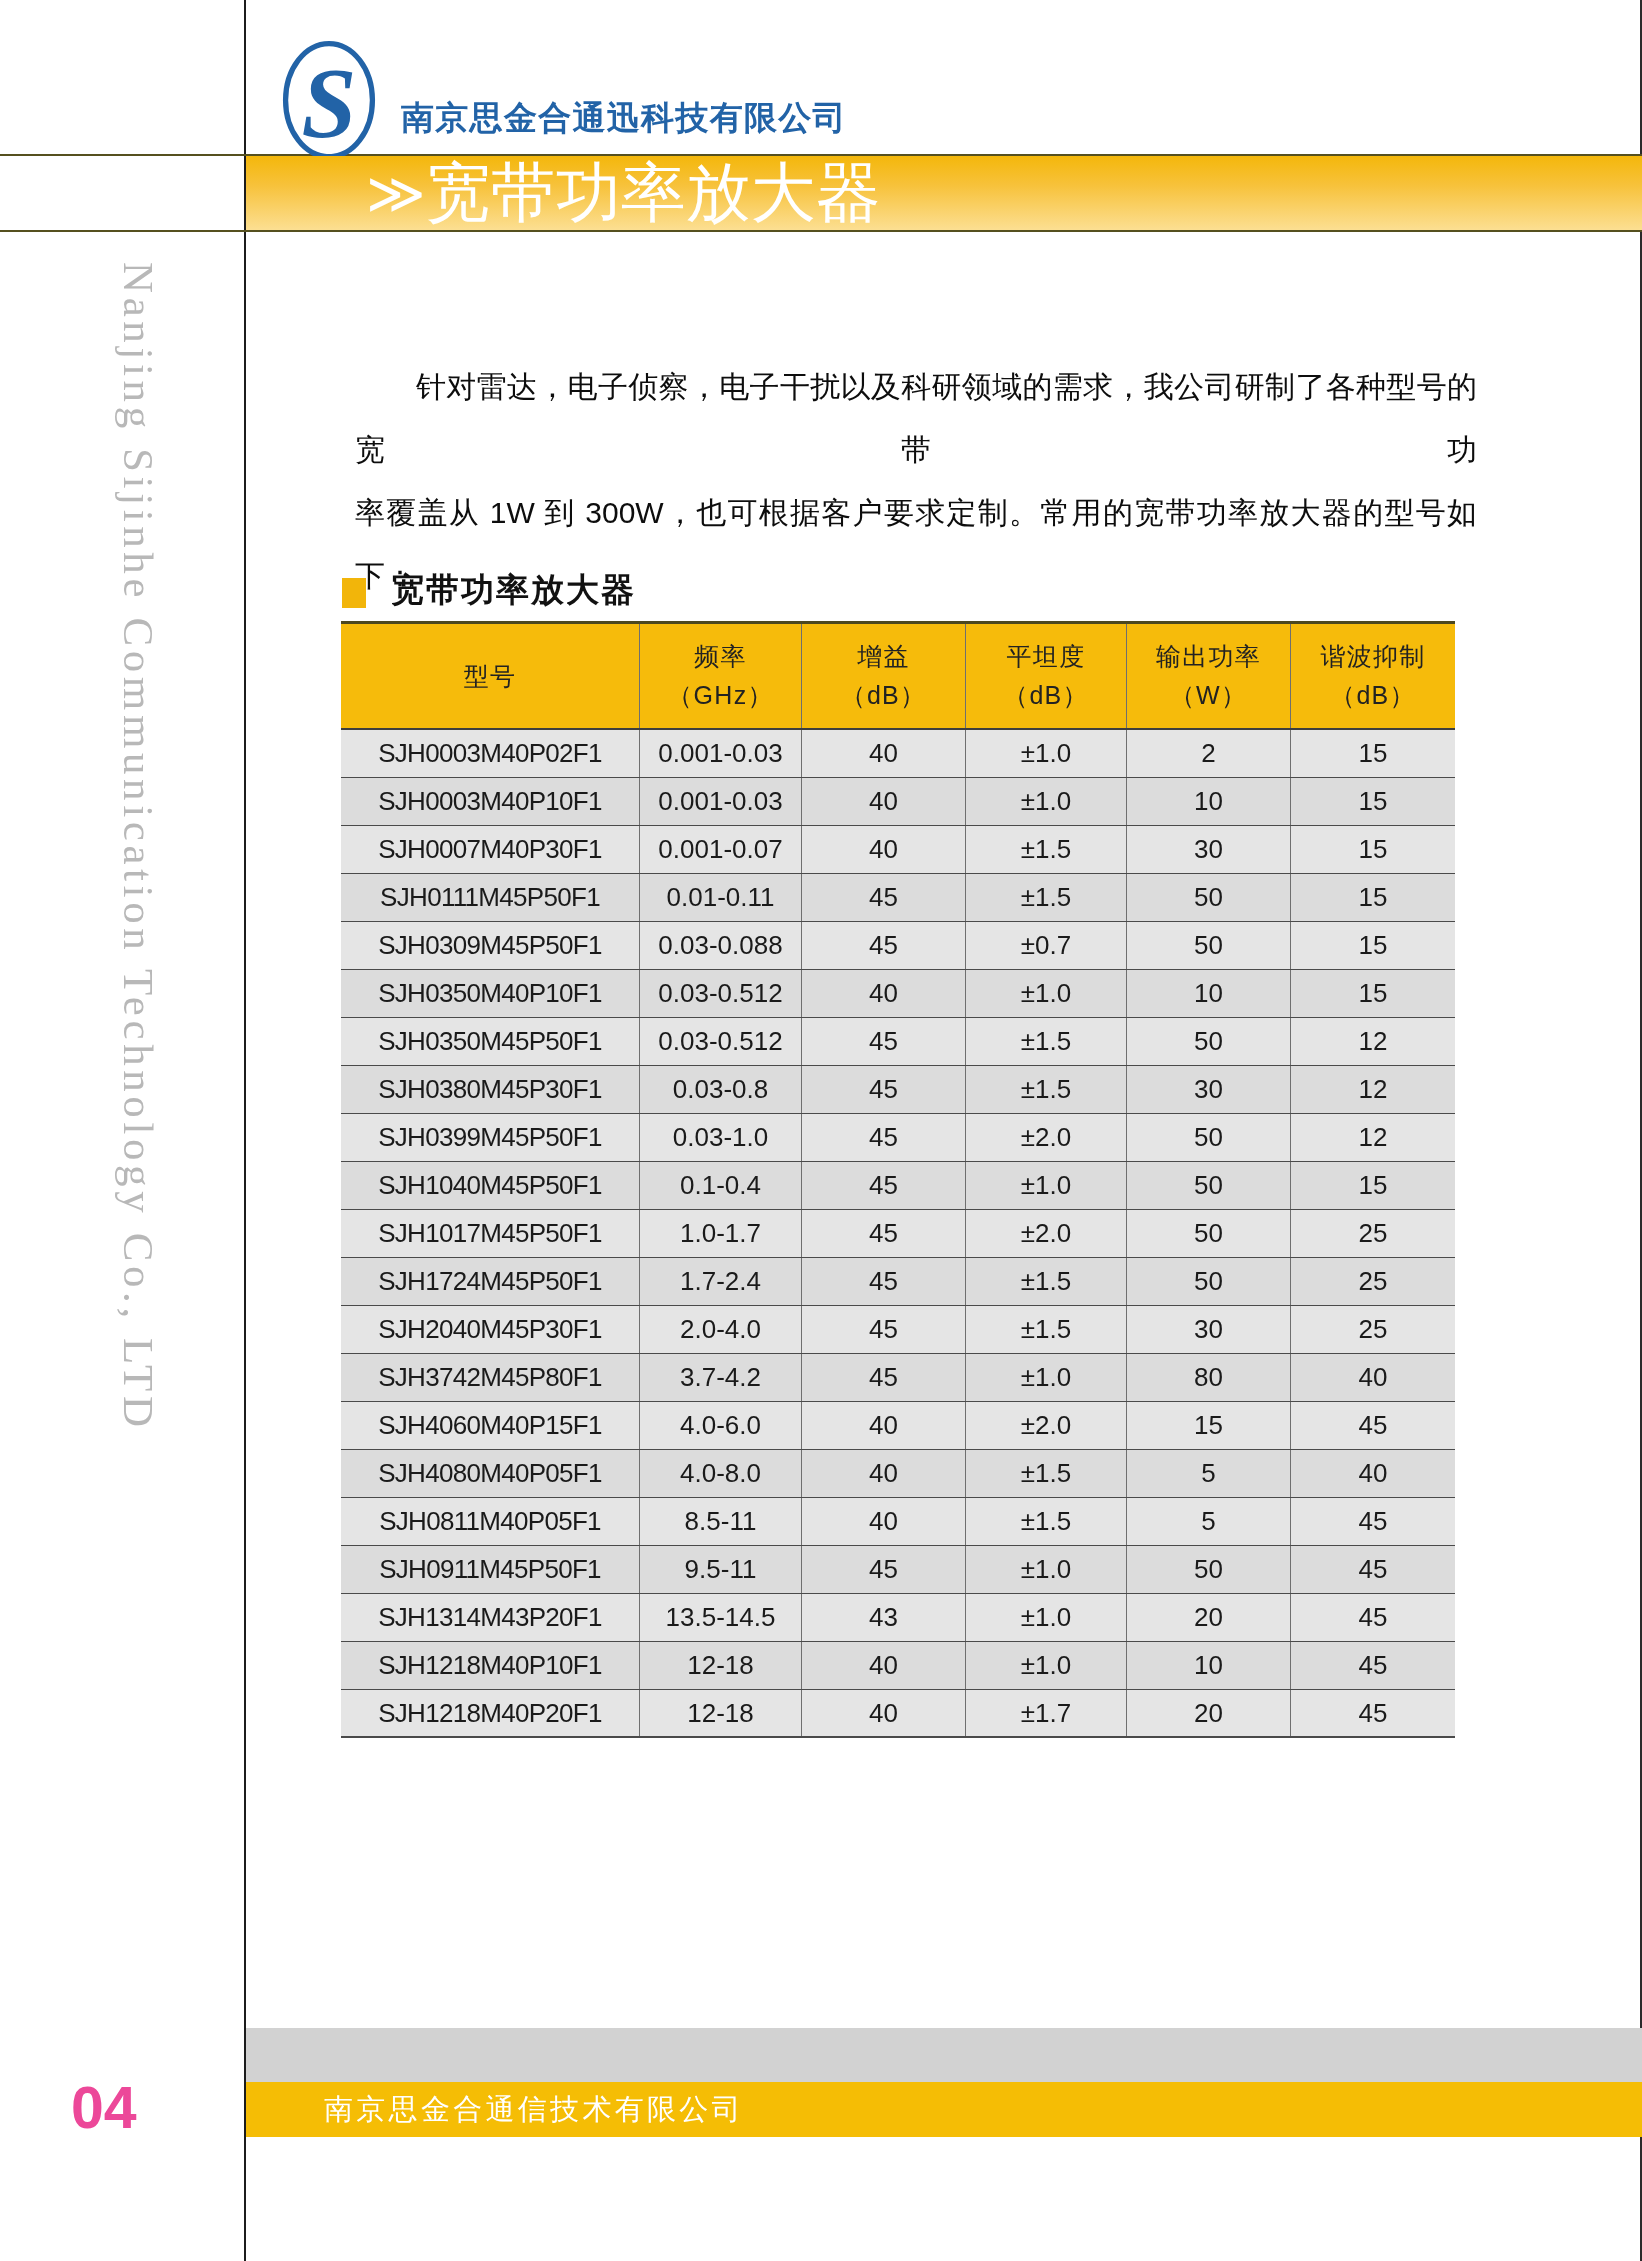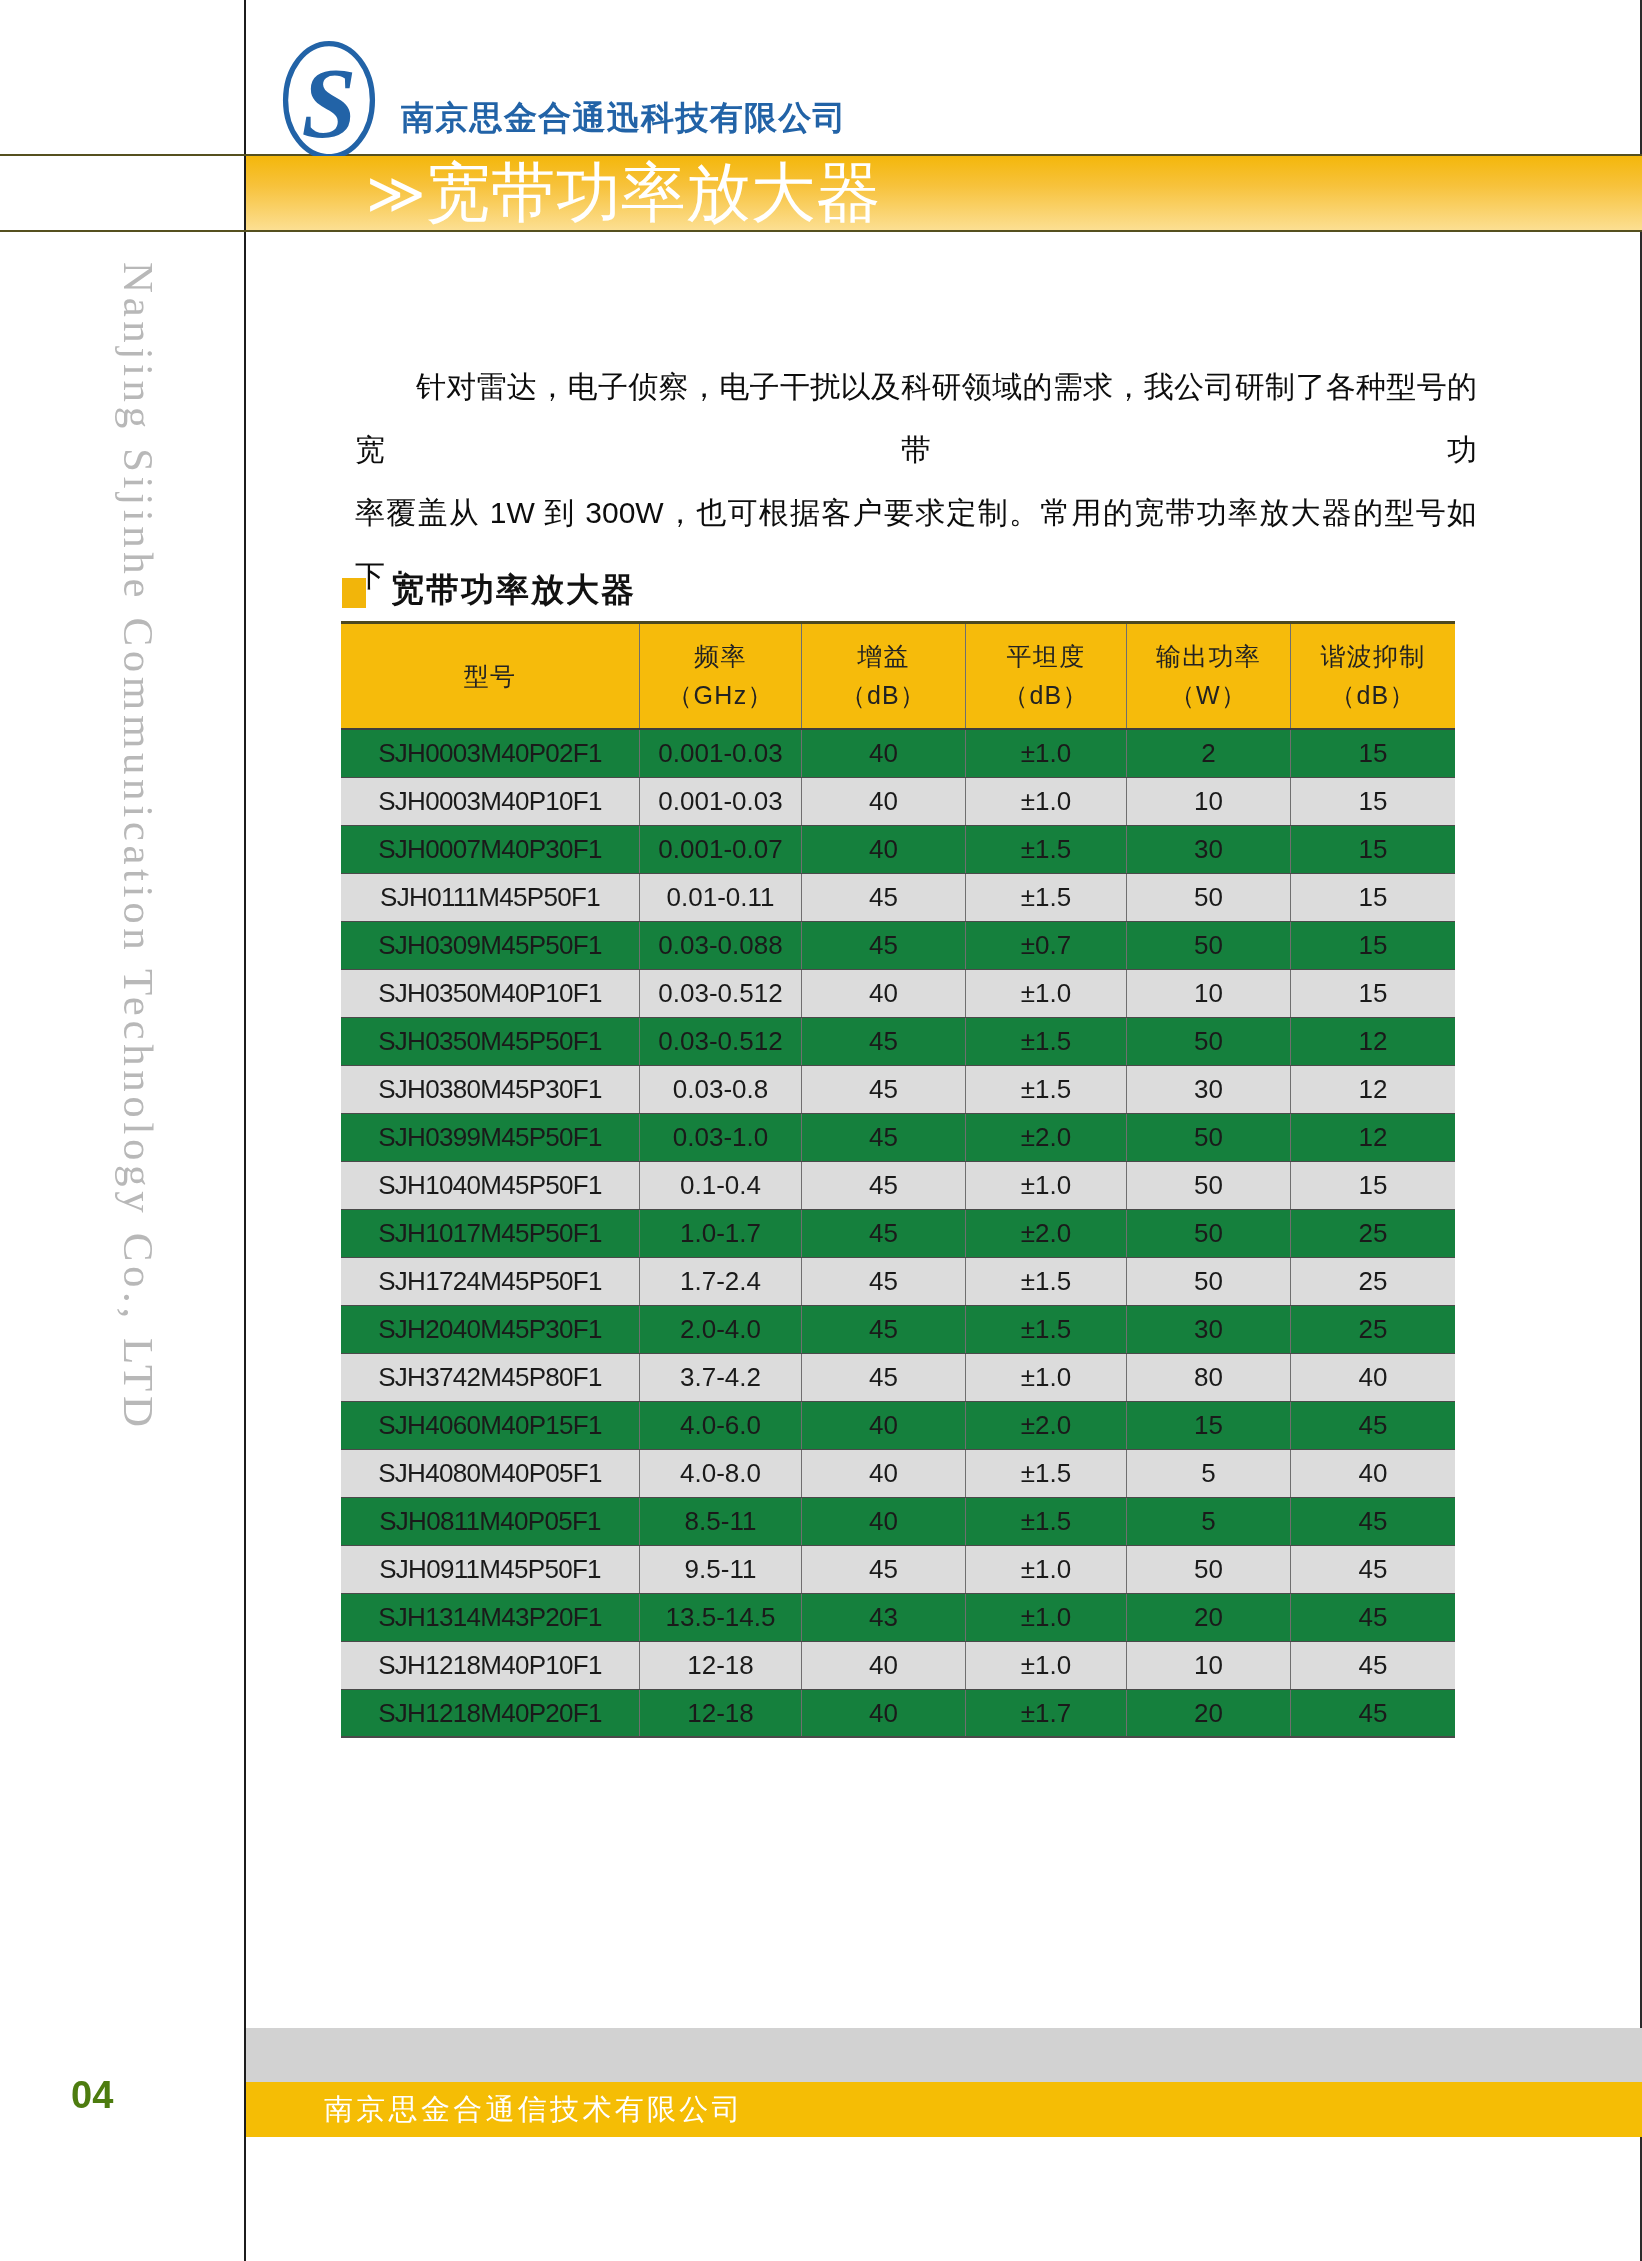--- a/index.html
+++ b/index.html
@@ -54,32 +54,32 @@
   .section-bullet{position:absolute;left:342px;top:578px;width:24px;height:30px;background:#f2b50a;}
   .section-title{position:absolute;left:391px;top:568px;font-size:33px;font-weight:bold;color:#111;letter-spacing:2px;}
 
   
   .spec-table{position:absolute;left:341px;top:621px;width:1114px;border-top:3.3px solid #4c4820;}
   .thead-row,.trow{display:grid;grid-template-columns:299px 162px 164px 161px 164px 164px;}
   .thead-row{height:104px;background:#f6bb0b;border-bottom:2px solid #3e3e3e;}
   .th{display:flex;flex-direction:column;justify-content:center;align-items:center;
       font-size:25px;color:#222;line-height:1.55;letter-spacing:1.3px;}
   .th:not(:last-child),.td:not(:last-child){border-right:1.3px solid #6f6f6f;}
-  .trow{height:48px;box-sizing:border-box;border-bottom:1.3px solid #4a4a4a;background:#15803d;}
+  .trow{height:48px;box-sizing:border-box;border-bottom:1.3px solid #4a4a4a;background:#e5e5e5;}
   .trow:nth-child(even){background:#dcdcdc;}
   .trow:last-child{border-bottom-width:2.6px;}
   .td{display:flex;align-items:center;justify-content:center;font-size:26px;color:#1a1a1a;letter-spacing:0px;}
   .td.model{letter-spacing:-0.7px;}
 
   
   .footer-gray{position:absolute;left:246px;top:2028px;width:1396px;height:54px;background:#d2d2d2;}
   .footer-orange{position:absolute;left:246px;top:2082px;width:1608px;height:55px;background:#f5bd05;
     display:flex;align-items:center;}
   .footer-company{padding-left:78px;color:#ffffff;font-size:29px;letter-spacing:3.3px;}
-  .page-number{position:absolute;left:71px;top:2074px;font-size:38px;font-weight:bold;color:#4d7c0f;}
+  .page-number{position:absolute;left:71px;top:2074px;font-size:59px;font-weight:bold;color:#ec4899;}
 </style>
 </head>
 <body>
 
 <div class="v-line"></div>
 <div class="edge-right"></div>
 <div class="hr top"></div>
 <div class="hr bottom"></div>
 
 <div class="side-text">Nanjing Sijinhe Communication Technology Co., LTD</div>

